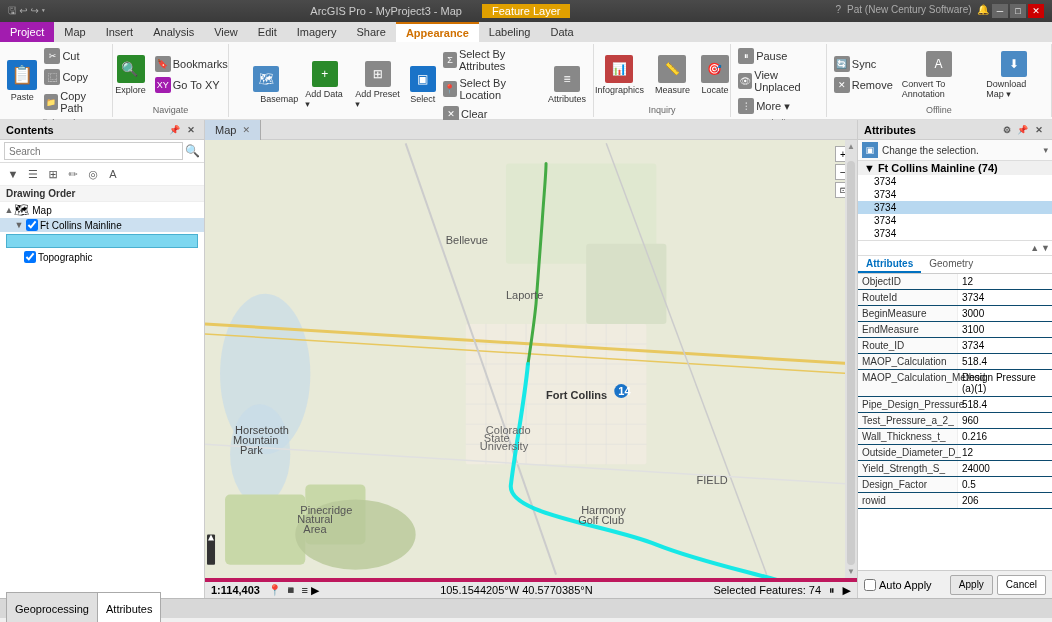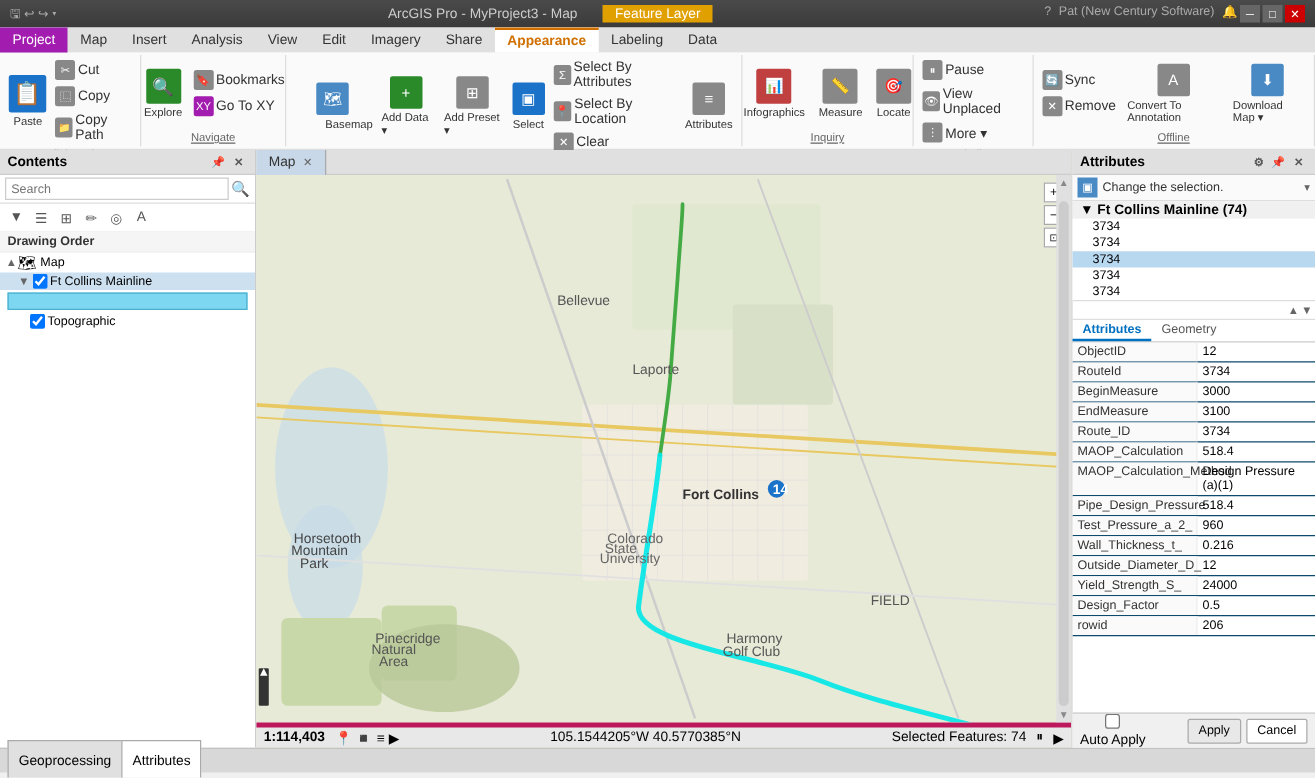--- a/index.html
+++ b/index.html
@@ -58,21 +58,20 @@
       display: flex;
       align-items: center;
       gap: 1px;
       flex: 1;
     }
     .ribbon-group-label {
       font-size: 9px;
       color: #666;
       text-align: center;
       padding-top: 2px;
-      text-decoration: underline;
     }
     .ribbon-btn {
       display: flex;
       flex-direction: column;
       align-items: center;
       padding: 2px 4px;
       cursor: pointer;
       border: 1px solid transparent;
       border-radius: 2px;
       font-size: 9px;
@@ -304,21 +303,21 @@
     .attr-btn {
       height: 20px;
       padding: 0 8px;
       border: 1px solid #aaa;
       background: #fff;
       font-size: 10px;
       cursor: pointer;
       border-radius: 2px;
     }
     .attr-btn-primary { background: #e8e8e8; }
-    .auto-apply-check { display: flex; align-items: center; gap: 3px; font-size: 10px; flex-direction: column; }
+    .auto-apply-check { display: flex; align-items: center; gap: 3px; font-size: 10px; }
 
     
     .bottom-bar {
       height: 20px;
       background: #d8d8d8;
       display: flex;
       align-items: center;
       padding: 0 6px;
       gap: 8px;
       border-top: 1px solid #bbb;

